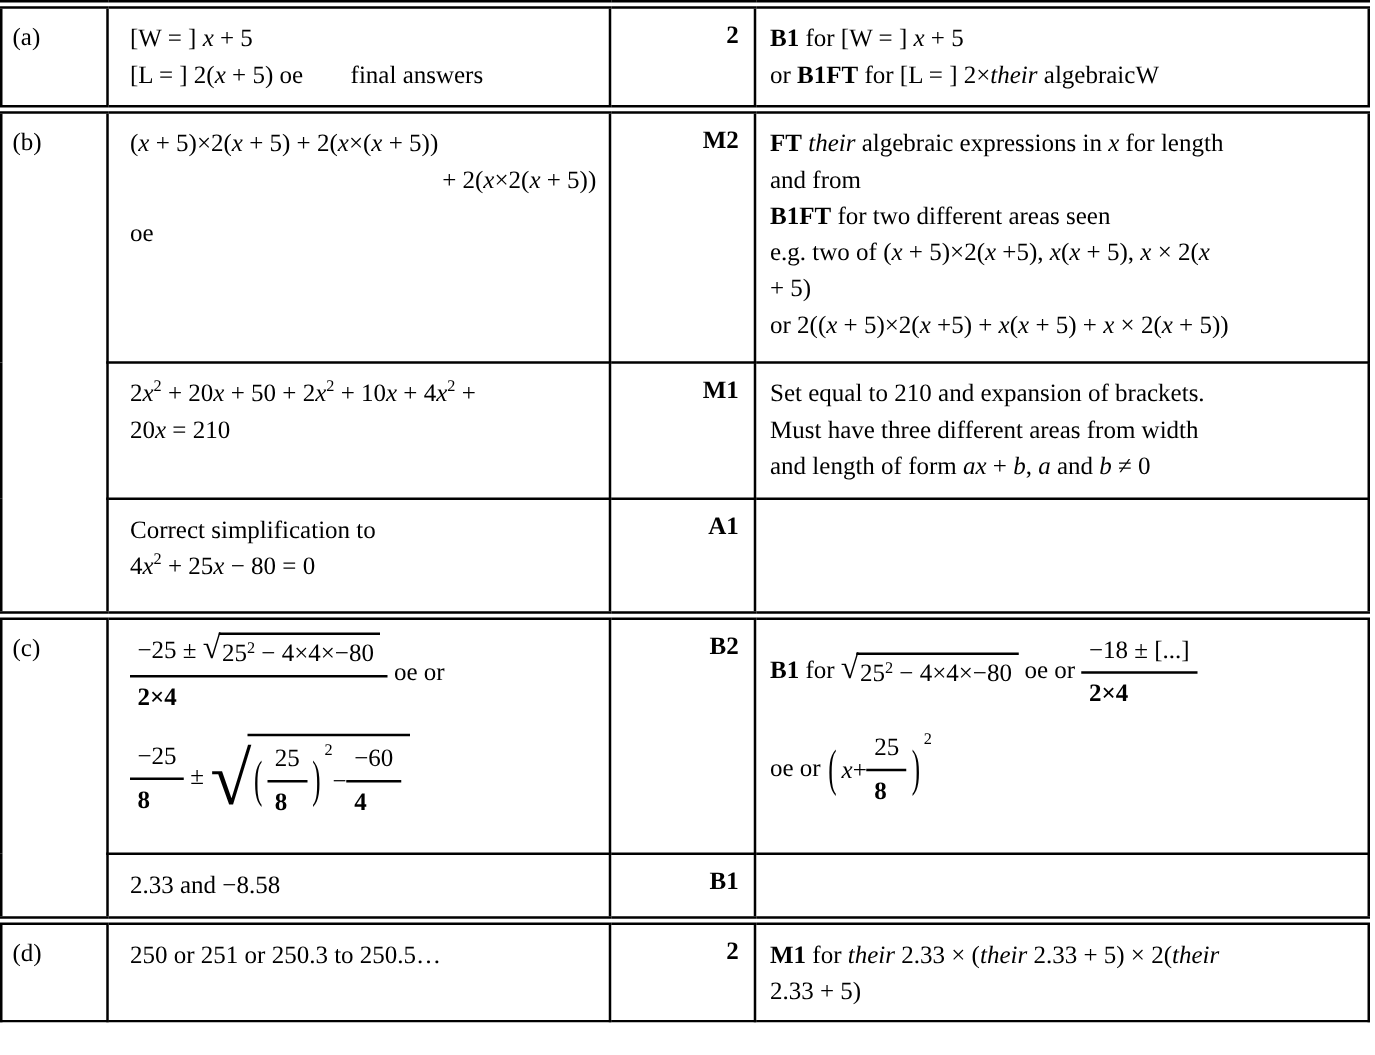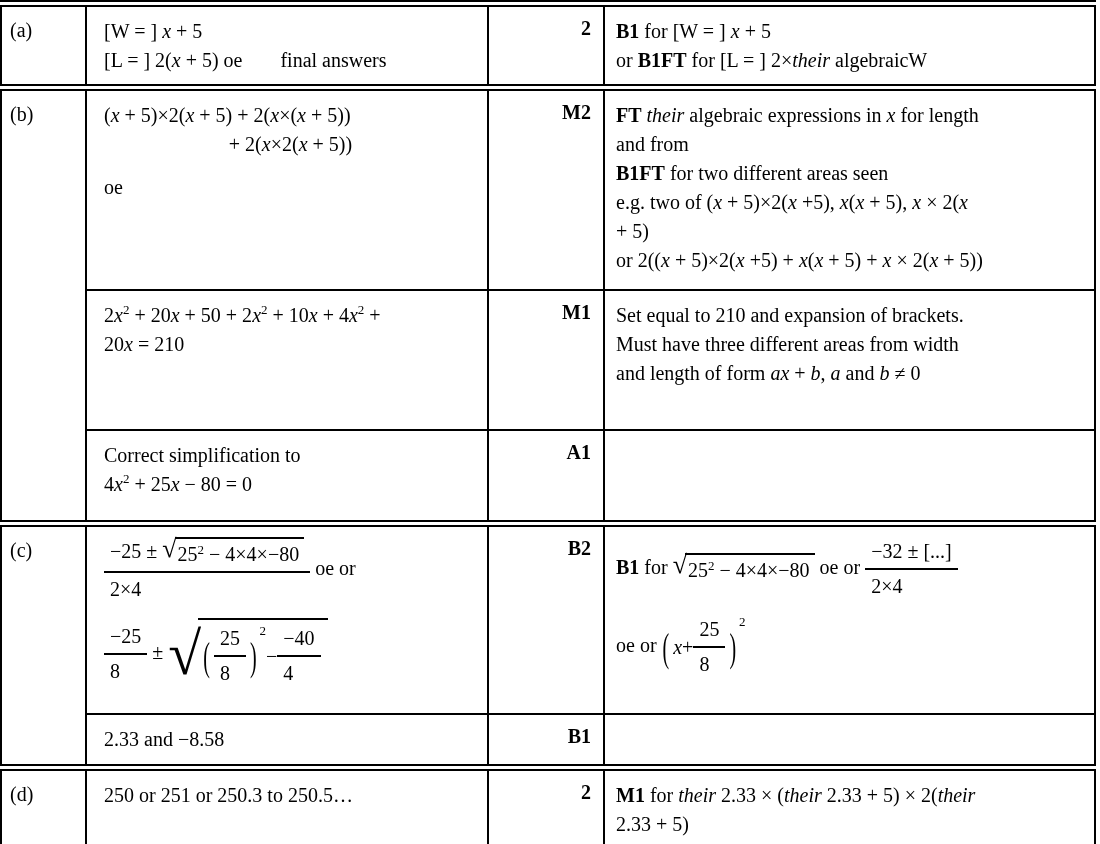--- a/index.html
+++ b/index.html
@@ -7,36 +7,36 @@
   table.ms{border-collapse:collapse;table-layout:fixed;width:1094px;font-size:20px;}
   td{border:2px solid #000;vertical-align:top;padding:8px 10px;background:#fff;}
   tr.part-start td{border-top:7px double #000;}
   td.part{padding:12px 4px 0 8px;}
   td.answer{padding-left:17px;padding-top:10px;}
   td.mark{text-align:right;font-weight:bold;padding-right:12px;padding-top:10px;}
   td.guidance{padding-left:11px;padding-top:10px;}
   
   tr[data-row="a-0"]{height:84px;}
   tr[data-row="b-0"]{height:202px;}
-  tr[data-row="b-1"]{height:140px;}
+  tr[data-row="b-1"]{height:109px;}
   tr[data-row="b-2"]{height:94px;}
   tr[data-row="c-0"]{height:190px;}
   tr[data-row="c-1"]{height:54px;padding-left:45px;}
   tr[data-row="d-0"]{height:76px;}
   .line{line-height:1.45;}
-  .line.center{text-align:center;}
+  .line.center{text-align:right;}
   .line.mt{margin-top:14px;}
   .i{font-style:italic;}
   .b{font-weight:bold;}
   .sup{font-size:0.65em;position:relative;top:-0.55em;}
   .gap{margin-left:1.9em;margin-top:48px;}
   
   .frac{display:inline-block;vertical-align:middle;white-space:nowrap;}
   .frac .num{display:block;padding:0 .3em 2px;}
-  .frac .den{display:block;border-top:2px solid #000;padding:2px .3em 0;}
+  .frac .den{display:block;border-top:2px solid #000;padding:2px .3em 0;font-weight:bold;}
   
   .sqrt{display:inline-flex;align-items:flex-start;vertical-align:middle;white-space:nowrap;}
   .sqrt .sym{font-size:1.3em;line-height:.95;margin-right:-2px;}
   .sqrt .rad{border-top:2px solid #000;padding:1px .25em 0 .15em;}
   .sqrt.tall{align-items:center;}
   .sqrt.tall .sym{font-size:3em;line-height:.8;margin-right:-3px;}
   .sqrt.tall .rad{display:inline-flex;align-items:center;padding:4px .35em 2px .2em;}
   
   .bigp{display:inline-flex;align-items:center;vertical-align:middle;white-space:nowrap;}
   .bigp .bp{display:inline-block;transform:scaleY(2.05);padding:0 1px;font-weight:400;}
@@ -116,31 +116,31 @@
                   <span class="bp">(</span>
                   <span class="pin">
                     <span class="frac">
                       <span class="num">25</span>
                       <span class="den">8</span>
                     </span>
                   </span>
                   <span class="bp">)</span>
                   <span class="psup">2</span>
                 </span> − <span class="frac">
-                  <span class="num">−40</span>
+                  <span class="num">−60</span>
                   <span class="den">4</span>
                 </span></span>
             </span></div>
         </td>
         <td class="mark"><span>B2</span></td>
         <td class="guidance">
           <div class="line"><span class="b">B1</span> for <span class="sqrt">
               <span class="sym">√</span>
               <span class="rad">25<span class="sup">2</span> − 4×4×−80</span>
-            </span> oe or  <span class="frac"><span class="num">−32 ± [...]</span><span class="den">2×4</span></span></div>
+            </span> oe or  <span class="frac"><span class="num">−18 ± [...]</span><span class="den">2×4</span></span></div>
           <div class="line mt">oe or <span class="bigp">
               <span class="bp">(</span>
               <span class="pin"><span class="i">x</span> + <span class="frac">
                   <span class="num">25</span>
                   <span class="den">8</span>
                 </span></span>
               <span class="bp">)</span>
               <span class="psup">2</span>
             </span></div>
         </td>

